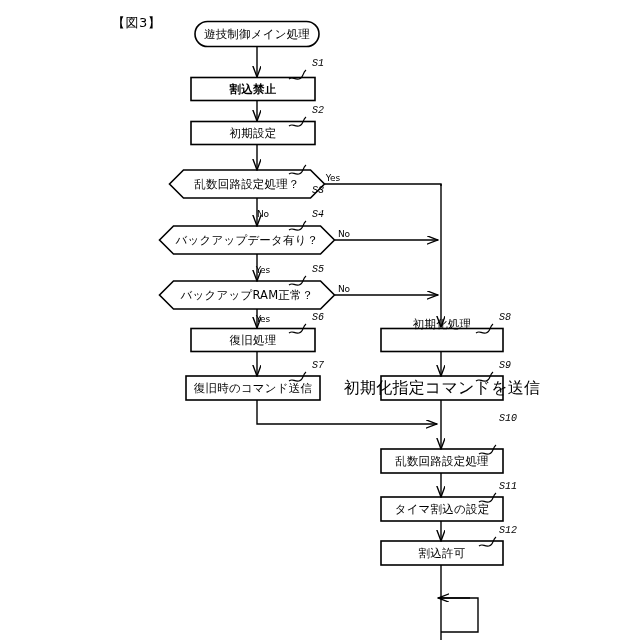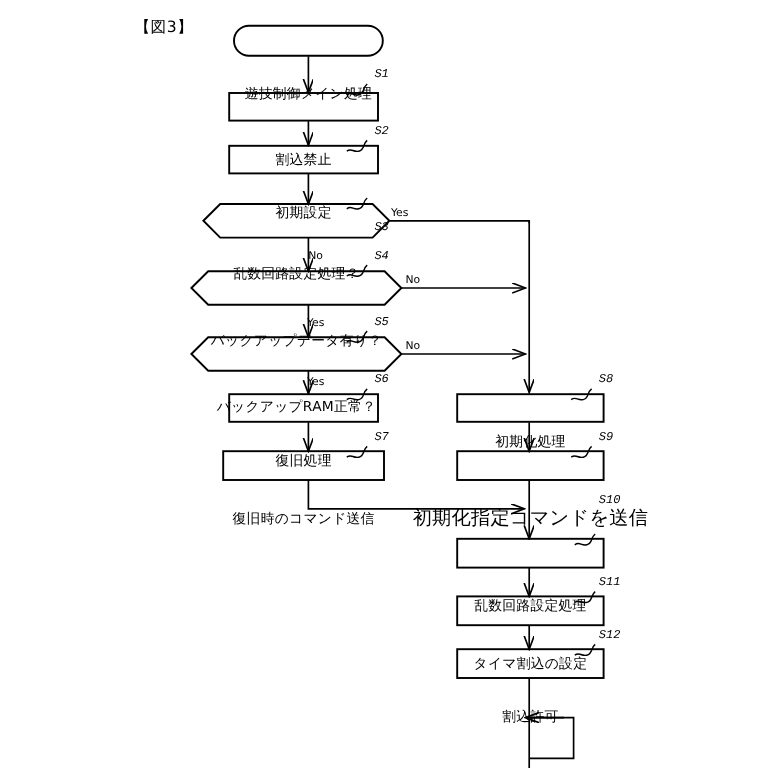--- a/index.html
+++ b/index.html
@@ -25,21 +25,20 @@
   
   .node-text{
     position:absolute;
     font-size:11.5px;
     color:#000;
     white-space:nowrap;
     text-align:right;
     transform:translate(-50%,-50%);
     pointer-events:none;
     letter-spacing:0.2px;
-    margin-top:44px;
   }
   .edge-label{
     position:absolute;
     font-size:9px;
     color:#000;
     white-space:nowrap;
     transform:translate(-50%,-50%);
   }
   .step-label{
     position:absolute;
@@ -132,21 +131,21 @@
         <path d="M493,324 c -4,3 -2,8 -7,9 c -5,1 -6,-3 -10,0" fill="none" stroke="#000" stroke-width="1.2"></path>
         <path d="M493,372 c -4,3 -2,8 -7,9 c -5,1 -6,-3 -10,0" fill="none" stroke="#000" stroke-width="1.2"></path>
         <path d="M496,445 c -4,3 -2,8 -7,9 c -5,1 -6,-3 -10,0" fill="none" stroke="#000" stroke-width="1.2"></path>
         <path d="M496,493 c -4,3 -2,8 -7,9 c -5,1 -6,-3 -10,0" fill="none" stroke="#000" stroke-width="1.2"></path>
         <path d="M496,537 c -4,3 -2,8 -7,9 c -5,1 -6,-3 -10,0" fill="none" stroke="#000" stroke-width="1.2"></path>
       </g>
   </svg>
 
   <div id="labels">
       <div class="node-text" style="left: 257px; top: 34px;">遊技制御メイン処理</div>
-      <div class="node-text" style="left: 253px; top: 89px;">割込禁止</div>
+      <div class="node-text" style="left: 253px; top: 89px; font-weight: bold;">割込禁止</div>
       <div class="node-text" style="left: 253px; top: 133px;">初期設定</div>
       <div class="node-text" style="left: 247px; top: 184px;">乱数回路設定処理？</div>
       <div class="node-text" style="left: 247px; top: 240px;">バックアップデータ有り？</div>
       <div class="node-text" style="left: 247px; top: 295px;">バックアップRAM正常？</div>
       <div class="node-text" style="left: 253px; top: 340px;">復旧処理</div>
       <div class="node-text" style="left: 253px; top: 388px;">復旧時のコマンド送信</div>
       <div class="node-text" style="left: 442px; top: 324px;">初期化処理</div>
       <div class="node-text" style="left: 442px; top: 388px; font-size: 16px;">初期化指定コマンドを送信</div>
       <div class="node-text" style="left: 442px; top: 461px;">乱数回路設定処理</div>
       <div class="node-text" style="left: 442px; top: 509px;">タイマ割込の設定</div>

